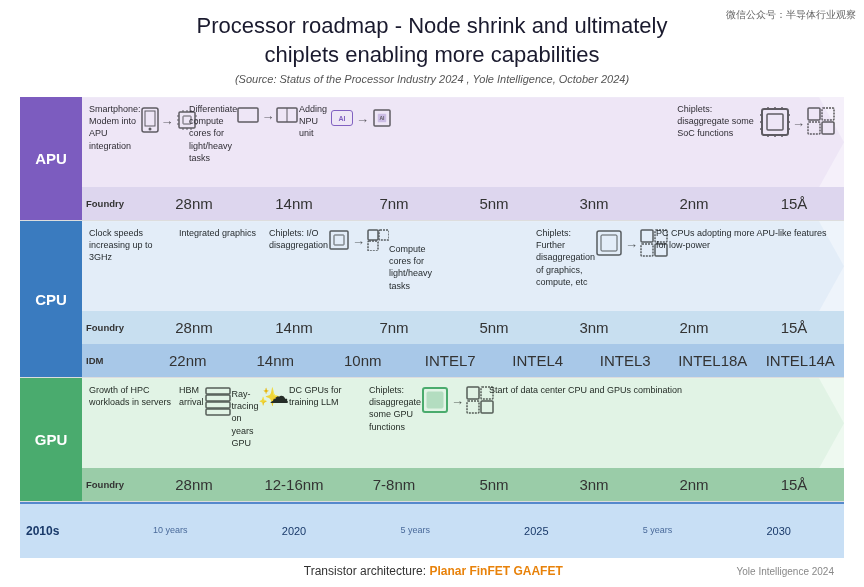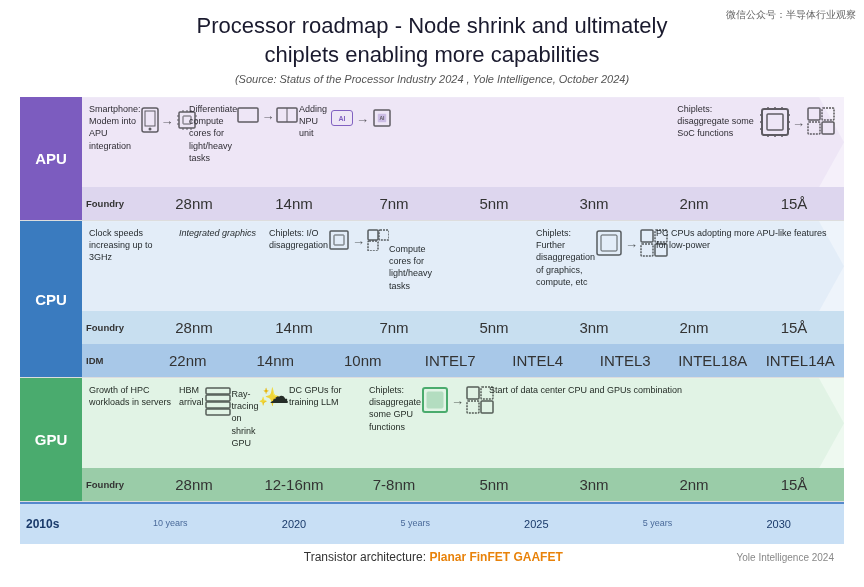--- a/index.html
+++ b/index.html
@@ -48,21 +48,21 @@
       display: flex;
       align-items: center;
       margin: 2px 0;
     }
 
     
     .timeline-section {
       display: flex;
       align-items: center;
       background: #c8dff5;
-      padding: 13px 6px;
+      padding: 20px 6px;
       gap: 18px;
     }
 
     .timeline-label {
       width: 62px;
       min-width: 62px;
       font-weight: bold;
       font-size: 12px;
       color: #1a3a6a;
     }
@@ -340,21 +340,21 @@
   <div class="section-wrapper" style="background: #eef4fb;">
     <div class="section-label-col" style="background:#3a7bbf;">CPU</div>
     <div class="section-body">
       <div class="section-main-content">
         <div style="position:absolute;top:0;left:0;right:0;bottom:0;background:rgba(100,160,220,0.08);clip-path:polygon(0 0, calc(100% - 25px) 0, 100% 50%, calc(100% - 25px) 100%, 0 100%);"></div>
 
         <div class="col" style="max-width:90px;">
           <span class="text">Clock speeds increasing up to 3GHz</span>
         </div>
 
-        <div class="col" style="max-width:90px;font-style:italic;">
+        <div class="col" style="max-width:90px;">
           <span class="text">Integrated graphics</span>
         </div>
 
         <div class="col" style="max-width:110px;">
           <span class="text">Chiplets: I/O disaggregation</span>
           <div class="icon-row" style="margin-top:2px;">
             <svg width="22" height="22" viewBox="0 0 22 22">
               <rect x="2" y="2" width="18" height="18" rx="1" fill="none" stroke="#555" stroke-width="1.5"></rect>
               <rect x="6" y="6" width="10" height="10" rx="0.5" fill="none" stroke="#555" stroke-width="1"></rect>
             </svg>
@@ -434,21 +434,21 @@
         <div class="col" style="max-width:90px;">
           <span class="text">HBM arrival</span>
           <div style="margin-top:3px;">
             <svg width="28" height="30" viewBox="0 0 28 30">
               <rect x="2" y="22" width="24" height="6" rx="1" fill="none" stroke="#555" stroke-width="1.5"></rect>
               <rect x="2" y="15" width="24" height="6" rx="1" fill="none" stroke="#555" stroke-width="1.5"></rect>
               <rect x="2" y="8" width="24" height="6" rx="1" fill="none" stroke="#555" stroke-width="1.5"></rect>
               <rect x="2" y="1" width="24" height="6" rx="1" fill="none" stroke="#555" stroke-width="1.5"></rect>
             </svg>
           </div>
-          <span class="text" style="margin-top:4px;">Ray-tracing on shrink GPU</span>
+          <span class="text" style="margin-top:4px;">Ray-tracing on years GPU</span>
           <div style="font-size:18px; margin-top:2px;">✨</div>
         </div>
 
         <div class="col" style="max-width:100px;">
           <div style="font-size:20px;">☁</div>
           <span class="text">DC GPUs for training LLM</span>
         </div>
 
         <div class="col" style="max-width:120px;">
           <span class="text">Chiplets: disaggregate some GPU functions</span>

